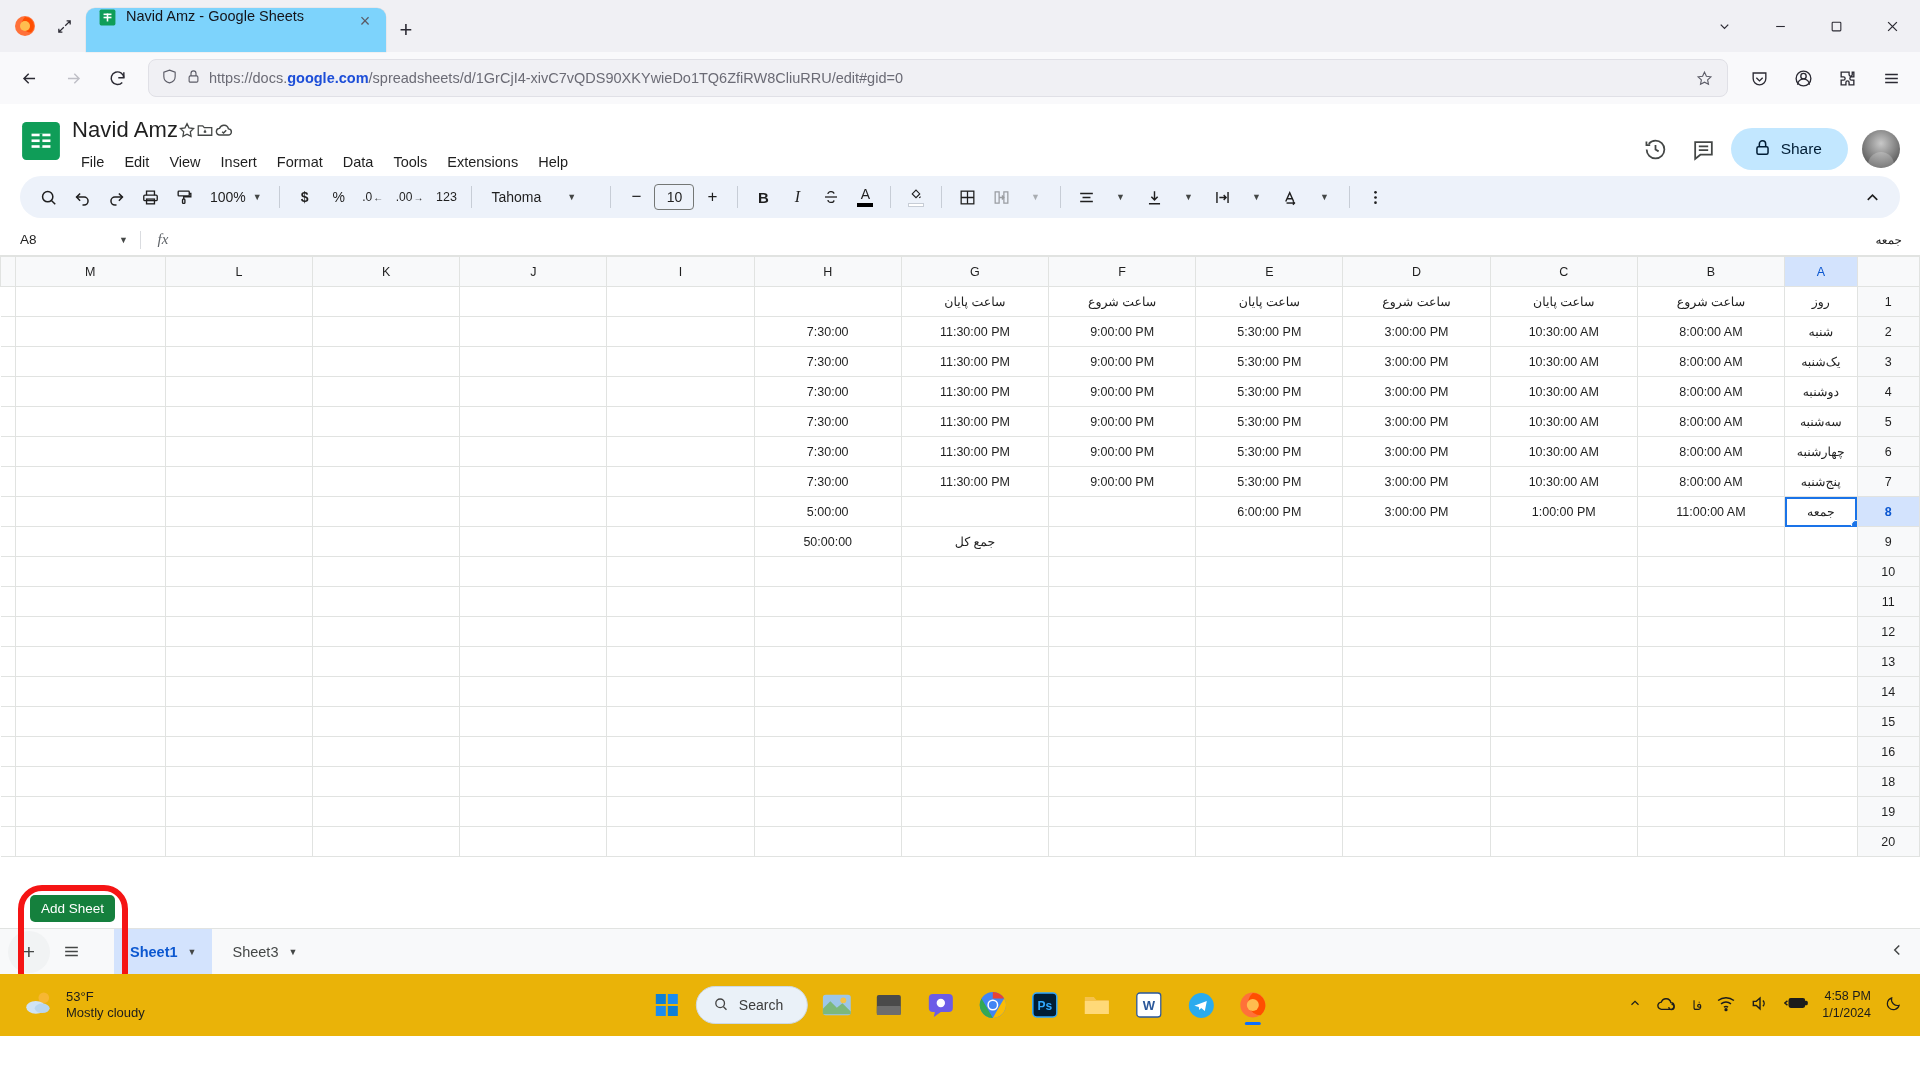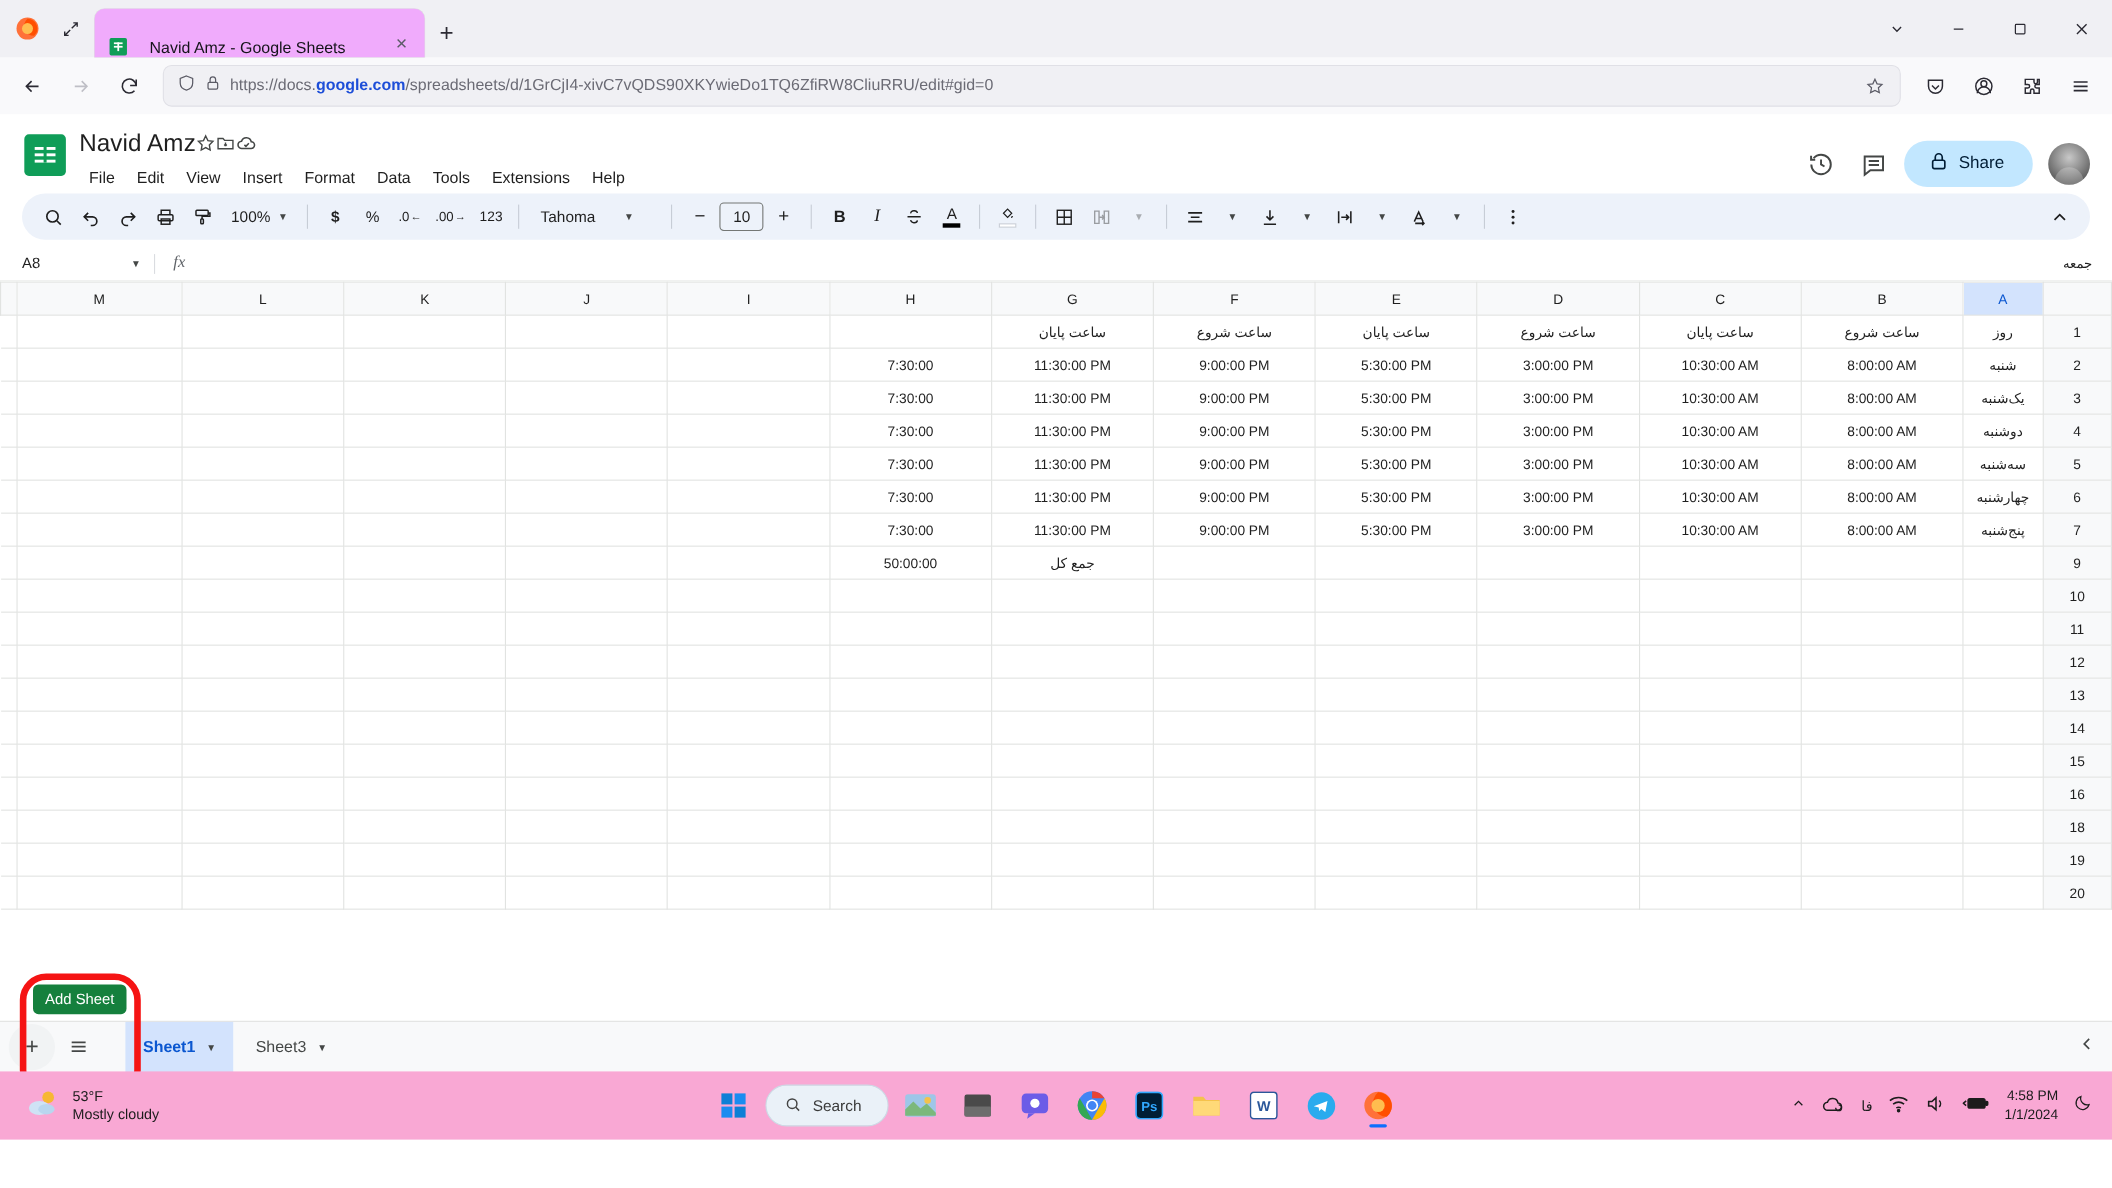--- a/index.html
+++ b/index.html
@@ -13,22 +13,22 @@
   
   .ff-chrome { background: #f9f9fb; }
   .ff-tabstrip {
     height: 52px; display: flex; align-items: flex-end; padding-left: 8px;
     background: #f0f0f4; position: relative;
   }
   .ff-logo { width: 34px; height: 52px; display:flex; align-items:center; justify-content:center; }
   .ff-logo svg { width: 24px; height: 24px; }
   .ff-expand { width: 44px; height: 52px; display:flex; align-items:center; justify-content:center; color:#2b2a33; }
   .ff-tab {
-    height: 44px; min-width: 300px; background: #f0abfc; border-radius: 9px 9px 0 0;
-    display: flex; align-items: flex-end; padding: 0 8px 0 12px; gap: 19px;
+    height: 44px; min-width: 300px; background: #7dd3fc; border-radius: 9px 9px 0 0;
+    display: flex; align-items: flex-start; padding: 0 8px 0 12px; gap: 9px;
     box-shadow: 0 0 0 0.5px rgba(0,0,0,0.07);
   }
   .ff-tab-fav { width: 19px; height: 19px; flex: none; }
   .ff-tab-title {
     font-size: 14.5px; color: #15141a; white-space: nowrap; overflow: hidden;
     text-overflow: ellipsis; flex: 1;
   }
   .ff-tab-close { width: 26px; height: 26px; display:flex; align-items:center; justify-content:center;
     color:#5b5b66; font-size: 18px; line-height: 1; flex:none; }
   .ff-newtab { width: 40px; height: 44px; display:flex; align-items:center; justify-content:center;
@@ -129,21 +129,21 @@
   .tooltip {
     position: absolute; left: 30px; top: -34px; background: #15803d; color:#fff;
     font-size: 13.5px; padding: 6px 11px; border-radius: 5px; white-space: nowrap;
   }
   .redcircle {
     position: absolute; left: 18px; top: -44px; width: 110px; height: 112px;
     border: 6px solid #f51414; border-radius: 24px; pointer-events: none;
   }
 
   
-  .taskbar { height: 62px; background: #f9a8d4; display:flex; align-items:center; position:relative; }
+  .taskbar { height: 62px; background: #eab308; display:flex; align-items:center; position:relative; }
   .tb-weather { display:flex; align-items:center; gap:10px; padding-left: 22px; }
   .tb-weather-txt { font-size: 13px; color: #1c1c1c; line-height: 1.25; }
   .tb-center { position:absolute; left:50%; transform: translateX(-50%); display:flex; align-items:center; gap: 6px; }
   .tb-start { width: 46px; height: 46px; display:flex; align-items:center; justify-content:center; }
   .tb-search { display:flex; align-items:center; gap:10px; background:#eaf1f8; height:38px;
     border-radius: 19px; padding: 0 24px 0 16px; font-size:14px; color:#3b3b3b; border:1px solid #cdd9e5; }
   .tb-app { width: 46px; height: 46px; display:flex; align-items:center; justify-content:center; position:relative; }
   .tb-app.active::after { content:""; position:absolute; bottom:3px; left:50%; transform:translateX(-50%);
     width:16px; height:3px; border-radius:2px; background:#0d6efd; }
   .tb-tray { margin-left:auto; display:flex; align-items:center; gap:14px; padding-right: 18px; color:#1c1c1c; }
@@ -659,20 +659,37 @@
           <td class="cell-rtl">پنج‌شنبه</td>
           <td class="rowhead">7</td>
         </tr>
         <tr>
           <td style="border-left: none;"></td>
           <td class="cell-num"></td>
           <td class="cell-num"></td>
           <td class="cell-num"></td>
           <td class="cell-num"></td>
           <td class="cell-num"></td>
+          <td class="cell-num">5:00:00</td>
+          <td class="cell-num"></td>
+          <td class="cell-num"></td>
+          <td class="cell-num">6:00:00 PM</td>
+          <td class="cell-num">3:00:00 PM</td>
+          <td class="cell-num">1:00:00 PM</td>
+          <td class="cell-num">11:00:00 AM</td>
+          <td class="cell-rtl cell-sel">جمعه</td>
+          <td class="rowhead sel">8</td>
+        </tr>
+        <tr>
+          <td style="border-left: none;"></td>
+          <td class="cell-num"></td>
+          <td class="cell-num"></td>
+          <td class="cell-num"></td>
+          <td class="cell-num"></td>
+          <td class="cell-num"></td>
           <td class="cell-num">50:00:00</td>
           <td class="cell-rtl">جمع کل</td>
           <td class="cell-num"></td>
           <td class="cell-num"></td>
           <td class="cell-num"></td>
           <td class="cell-num"></td>
           <td class="cell-num"></td>
           <td class="cell-num"></td>
           <td class="rowhead">9</td>
         </tr>

